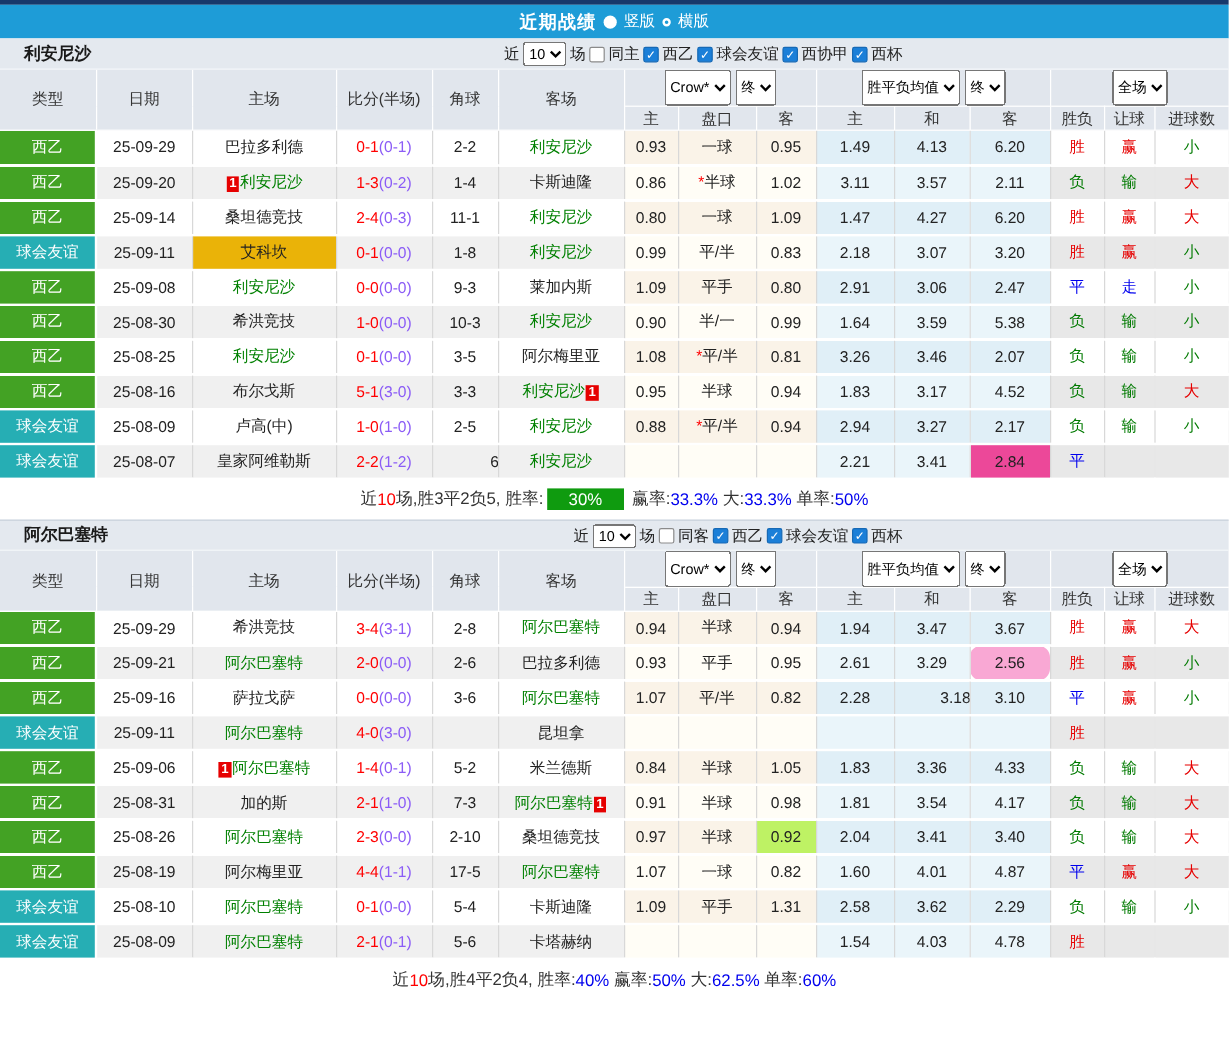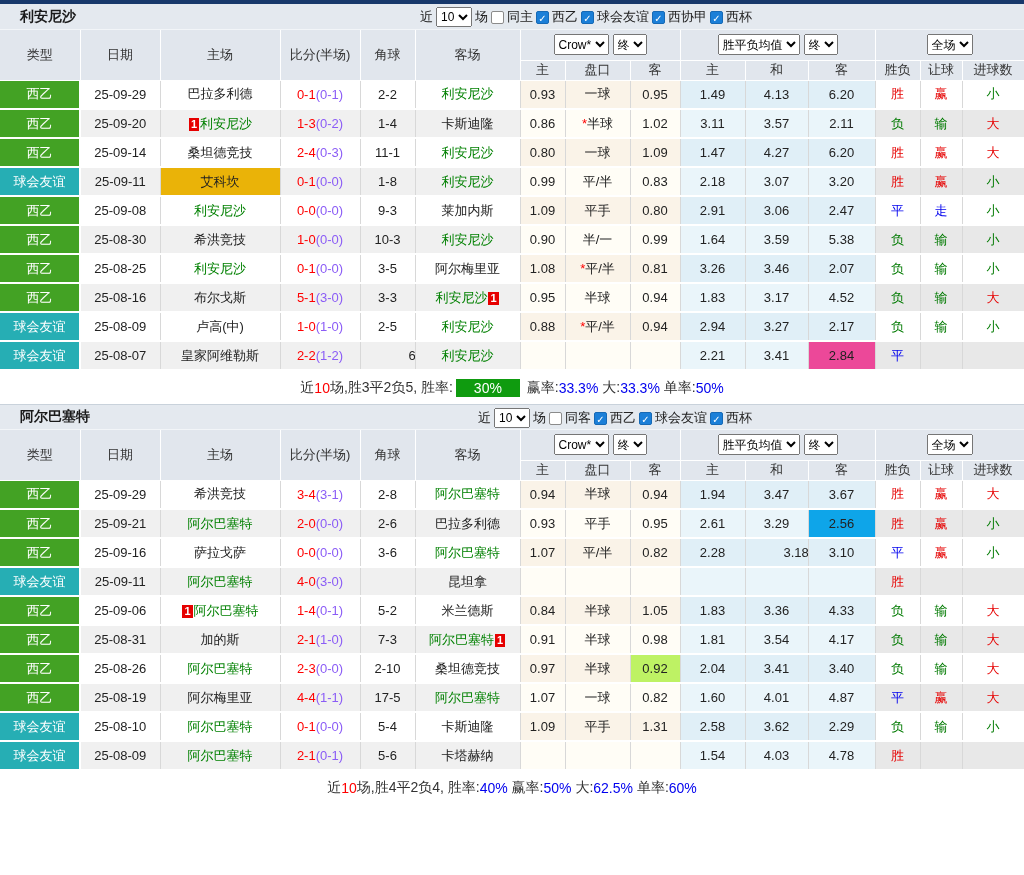--- a/index.html
+++ b/index.html
@@ -40,21 +40,21 @@
   .cb.checked { background:#1B7FD8; border:1px solid #1669B5; color:#fff; }
   .cb.unchecked { background:#fff; border:1px solid #8b8b8b; }
 
   table { border-collapse:collapse; table-layout:fixed; width:1024px; }
   thead th {
     background:#E1E6ED; font-weight:normal; font-size:13px; color:#333;
     border-right:1px solid #fff; border-bottom:1px solid #fff; padding:0;
   }
   tr.hrowA th { height:30px; }
   tr.hrowB th { height:20px; }
-  thead select { font-size:12px; height:21px; max-width:95%; }
+  thead select { font-size:12px; height:30px; max-width:95%; }
   .selwrap { display:flex; align-items:center; justify-content:center; gap:4px; }
 
   tbody td {
     height:29px; text-align:center; font-size:13px; color:#222;
     border-right:1px solid #D8D8D8; border-bottom:2px solid #fff;
     overflow:hidden; white-space:nowrap; padding:0 1px;
   }
   td.type-cell { color:#fff; border-right:2px solid #fff; font-size:13px; }
   .focal { color:#008000; }
   .ft { color:#FF0000; }
@@ -73,20 +73,27 @@
   .summary .badge {
     background:#0F9B0F; color:#fff; padding:1px 18px; margin:0 3px; display:inline-block;
   }
   .summary span { white-space:pre; }
 </style>
 </head>
 <body>
 
 <div class="page">
   <div class="topstrip"></div>
+  <div class="titlebar">
+    <span class="title">近期战绩</span>
+    <span class="radio filled"></span>
+    <span>竖版</span>
+    <span class="radio empty"></span>
+    <span>横版</span>
+  </div>
   <div id="sections">
       <div class="section-head">
         <span class="team-name">利安尼沙</span>
         <span class="filters">
           <span>近</span>
           <select><option>10</option></select>
           <span>场</span>
           <span class="cb unchecked"></span>
           <span>同主</span>
           <span class="cb checked">✓</span>
@@ -435,21 +442,21 @@
             <td style="background: rgb(240, 240, 240);">25-09-21</td>
             <td style="background: rgb(240, 240, 240);"><span class="focal">阿尔巴塞特</span></td>
             <td style="background: rgb(240, 240, 240);"><span class="ft">2-0</span><span class="ht">(0-0)</span></td>
             <td style="background: rgb(240, 240, 240);">2-6</td>
             <td style="background: rgb(240, 240, 240);"><span>巴拉多利德</span></td>
             <td style="background: rgb(255, 253, 246);">0.93</td>
             <td style="background: rgb(255, 253, 246);"><span>平手</span></td>
             <td style="background: rgb(255, 253, 246);">0.95</td>
             <td style="background: rgb(234, 245, 250);">2.61</td>
             <td style="background: rgb(234, 245, 250);">3.29</td>
-            <td style="background: #0ea5e9;">2.56</td>
+            <td style="background: #f9a8d4; border-radius: 10px;">2.56</td>
             <td style="color: rgb(230, 0, 0); background: rgb(232, 232, 232);">胜</td>
             <td style="color: rgb(230, 0, 0); background: rgb(232, 232, 232);">赢</td>
             <td style="color: rgb(0, 122, 0); background: rgb(232, 232, 232);">小</td>
           </tr>
           <tr>
             <td class="type-cell" style="background: rgb(67, 162, 36);">西乙</td>
             <td style="background: rgb(255, 255, 255);">25-09-16</td>
             <td style="background: rgb(255, 255, 255);"><span>萨拉戈萨</span></td>
             <td style="background: rgb(255, 255, 255);"><span class="ft">0-0</span><span class="ht">(0-0)</span></td>
             <td style="background: rgb(255, 255, 255);">3-6</td>

